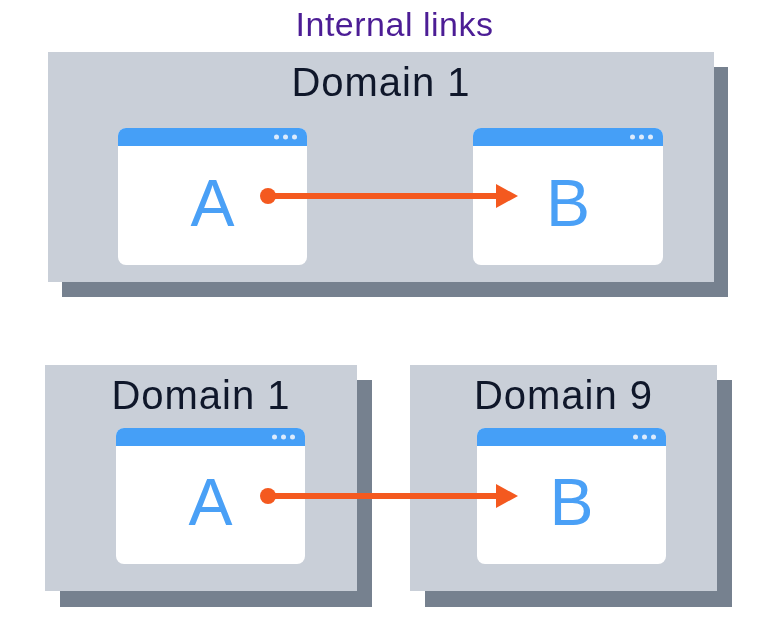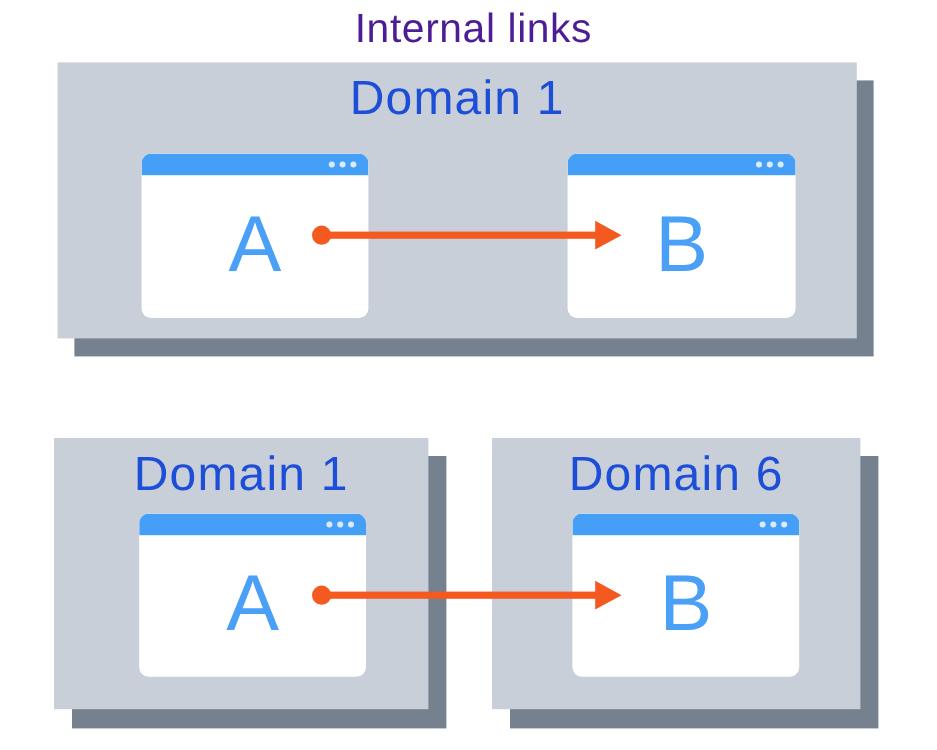--- a/index.html
+++ b/index.html
@@ -19,21 +19,21 @@
   #internal-domain-shadow { left:62px;  top:67px;  width:666px; height:230px; }
   #external-domain1-shadow{ left:60px;  top:380px; width:312px; height:227px; }
   #external-domain2-shadow{ left:425px; top:380px; width:307px; height:227px; }
 
   .domain-box { position:absolute; background:#c9cfd8; z-index:1; }
   #internal-domain  { left:48px;  top:52px;  width:666px; height:230px; }
   #external-domain1 { left:45px;  top:365px; width:312px; height:226px; }
   #external-domain2 { left:410px; top:365px; width:307px; height:226px; }
 
   .domain-label {
-    text-align:center; font-size:40px; font-weight:400; color:#1d4ed8;
+    text-align:center; font-size:40px; font-weight:400; color:#0f172a;
     padding-top:8px; line-height:1.1; letter-spacing:1px;
   }
 
   .window {
     position:absolute; background:#ffffff; border-radius:8px;
     display:flex; flex-direction:column; z-index:2; overflow:hidden;
   }
   #internal-window-a { left:118px; top:128px; width:189px; height:137px; }
   #internal-window-b { left:473px; top:128px; width:190px; height:137px; }
   #external-window-a { left:116px; top:428px; width:189px; height:136px; }
@@ -102,21 +102,21 @@
   </div>
 
 
   <div class="domain-shadow" id="external-domain1-shadow"></div>
   <div class="domain-box" id="external-domain1">
     <div class="domain-label">Domain 1</div>
   </div>
 
   <div class="domain-shadow" id="external-domain2-shadow"></div>
   <div class="domain-box" id="external-domain2">
-    <div class="domain-label">Domain 6</div>
+    <div class="domain-label">Domain 9</div>
   </div>
 
   <div class="window" id="external-window-a">
     <div class="window-bar">
       <span class="dots">
           <i></i>
           <i></i>
           <i></i>
         </span>
     </div>

